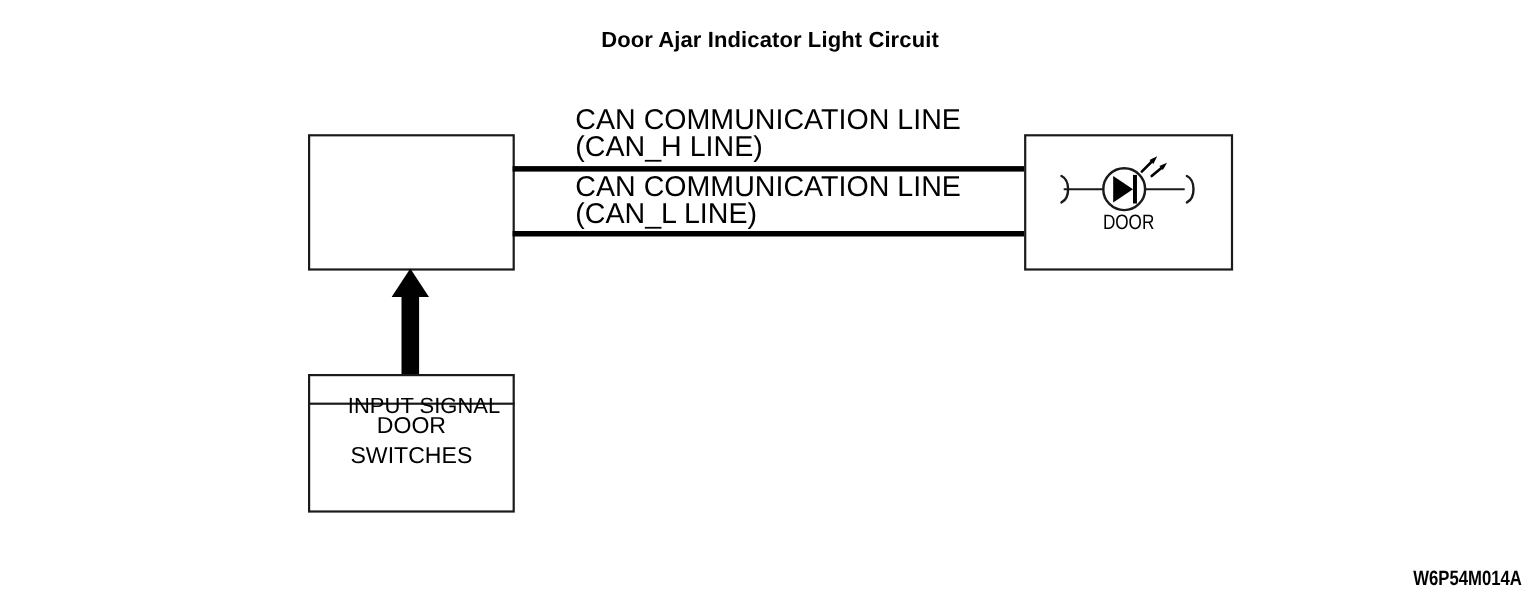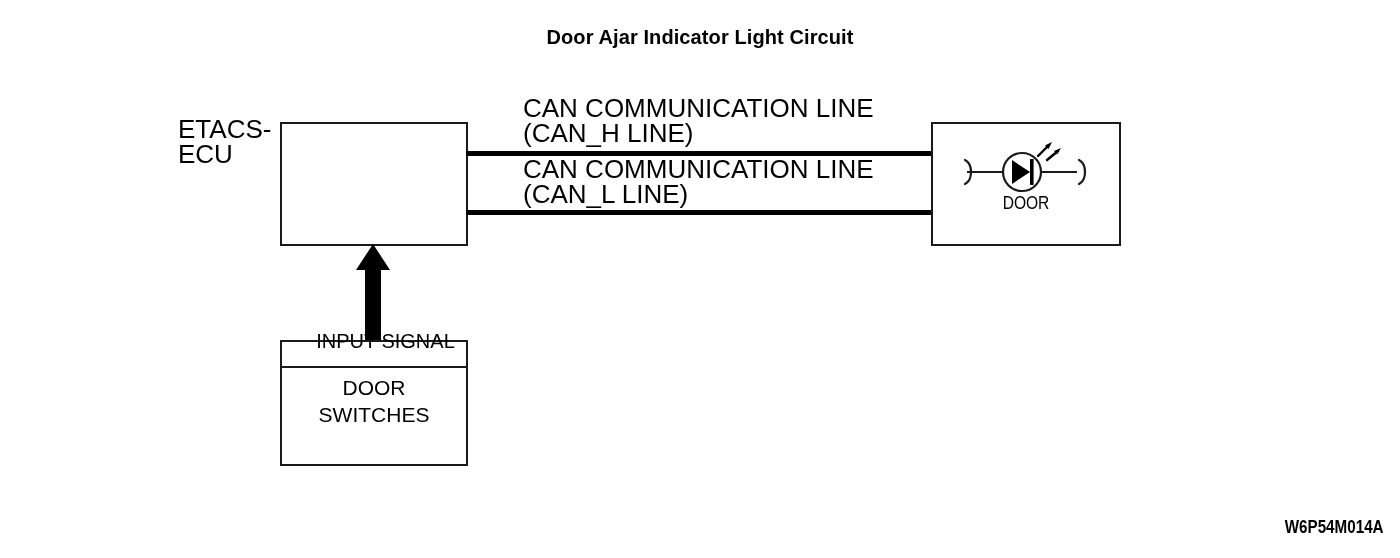--- a/index.html
+++ b/index.html
@@ -77,21 +77,21 @@
     top: 96px;
   }
   #canl-label {
     left: 523px;
     top: 157px;
   }
 
   #input-signal-label {
     position: absolute;
     left: 280px;
-    top: 328px;
+    top: 356px;
     width: 211px;
     height: 26px;
     display: flex;
     align-items: center;
     justify-content: center;
     font-size: 20px;
     white-space: pre;
   }
   #door-switches-label {
     position: absolute;
@@ -158,22 +158,20 @@
   }
 </style>
 </head>
 <body>
 
 <div id="canvas">
 
   <div class="title">Door Ajar Indicator Light Circuit</div>
 
   <div class="box" id="ecu-box"></div>
-  <div class="label" id="etacs-label">ETACS-
-ECU</div>
 
   <div class="can-line" id="can-h-line"></div>
   <div class="label" id="canh-label">CAN COMMUNICATION LINE
 (CAN_H LINE)</div>
 
   <div class="can-line" id="can-l-line"></div>
   <div class="label" id="canl-label">CAN COMMUNICATION LINE
 (CAN_L LINE)</div>
 
   <div class="box" id="meter-box"></div>

